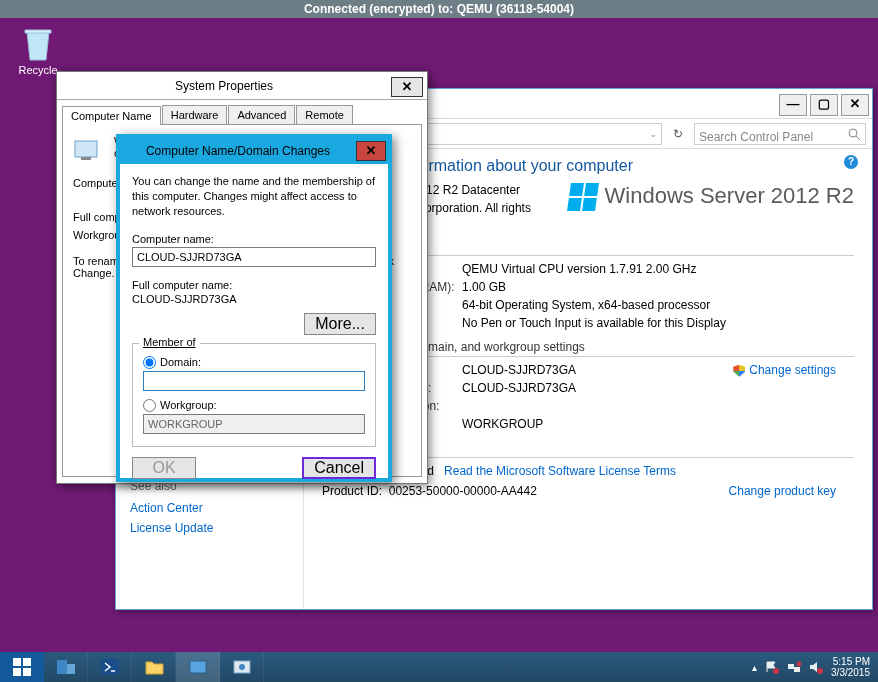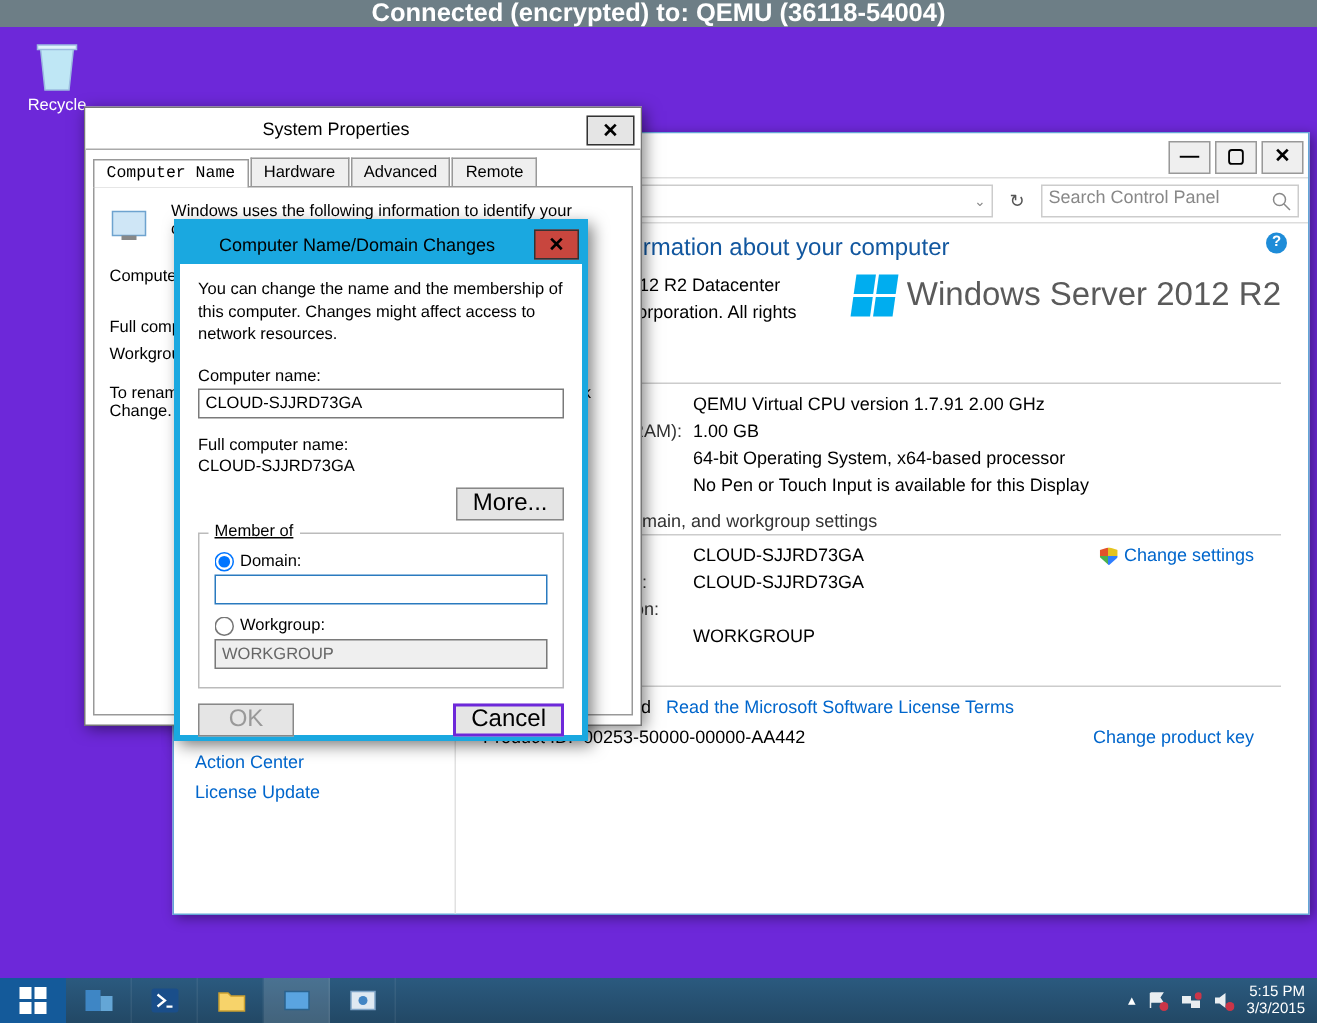--- a/index.html
+++ b/index.html
@@ -1,40 +1,40 @@
 <!DOCTYPE html>
 <html><head>
 <meta charset="utf-8">
 <style>
   * { box-sizing: border-box; margin: 0; padding: 0; font-family: "Segoe UI", Tahoma, sans-serif; }
   body { width: 878px; height: 682px; background: #000; overflow: hidden; position: relative; }
 
   
-  .conn-bar { position: absolute; top: 0; left: 0; right: 0; height: 18px; background: #6d7e86; color: #fff; font-size: 17px; text-align: center; line-height: 18px; font-weight: bold; }
-
-  
-  .desktop { position: absolute; top: 18px; left: 0; right: 0; bottom: 30px; background: #6d28d9; padding-left: 16px; }
+  .conn-bar { position: absolute; top: 0; left: 0; right: 0; height: 18px; background: #6d7e86; color: #fff; font-size: 12px; text-align: center; line-height: 18px; font-weight: bold; }
+
+  
+  .desktop { position: absolute; top: 18px; left: 0; right: 0; bottom: 30px; background: #701a75; padding-left: 16px; }
   .recycle { position: absolute; top: 8px; left: 14px; width: 48px; text-align: center; color: #fff; font-size: 11px; }
   .recycle svg { display:block; margin:auto; }
 
   
   .watermark { position:absolute; right:18px; bottom:82px; color:#fff; font-size:18px; }
 
   
   .win-system { position: absolute; top: 70px; left: 115px; width: 758px; height: 522px; background: #fff; border: 1px solid #64a6d6; box-shadow: 2px 2px 8px rgba(0,0,0,.4); }
   .win-system .titlebar { height: 30px; background: #fff; display: flex; align-items: center; border-bottom: 1px solid #ddd; }
   .win-system .title-left { flex: 1; display:flex; align-items:center; padding-left: 10px; font-size: 12px; }
   .win-system .winbtns { display:flex; }
   .win-system .winbtn { width: 28px; height: 22px; border: 1px solid #999; margin: 2px 3px 0 0; background:#efefef; text-align:center; line-height:18px; font-size:13px; font-weight:bold; cursor:default; }
   .win-system .addrbar { height: 30px; border-bottom:1px solid #ddd; display:flex; align-items:center; padding: 0 6px; font-size:12px; gap:6px;}
   .win-system .navbtn { width:20px; height:20px; border:1px solid #ccc; border-radius:2px; text-align:center; line-height:18px; color:#888; font-size:11px; }
   .win-system .breadcrumb { flex:1; border:1px solid #ccc; height:22px; display:flex; align-items:center; padding:0 4px; gap:4px; }
   .win-system .breadcrumb .sep { color:#888; font-size:9px; }
   .win-system .refreshbtn { width:20px; height:20px; text-align:center; line-height:20px; color:#555; }
-  .win-system .searchbox { width:172px; height:22px; border:1px solid #ccc; display:flex; align-items:flex-start; padding:0 4px; color:#888; position:relative;}
+  .win-system .searchbox { width:172px; height:22px; border:1px solid #ccc; display:flex; align-items:flex-end; padding:0 4px; color:#888; position:relative;}
   .win-system .searchbox .mag { position:absolute; right:4px; top:3px; }
 
   .win-system .body { display:flex; height: calc(100% - 60px); }
   .win-system .left-pane { width:188px; border-right:1px solid #e1e1e1; padding:10px 14px; font-size:12px; color:#0066cc;}
   .win-system .right-pane { flex:1; padding: 0 18px 10px 18px; font-size:12px; overflow:hidden; position:relative;}
   .win-system .help-icon { position:absolute; top:6px; right:14px; width:14px; height:14px; border-radius:50%; background:#1e8cd8; color:#fff; font-size:10px; font-weight:bold; text-align:center; line-height:14px;}
 
   .section-title { color:#12579f; font-size:14px; margin-bottom:8px; }
   .kv-grid { display:grid; grid-template-columns: 140px 1fr; row-gap:4px; font-size:12px;}
   .kv-grid .label { color:#333; }
@@ -49,27 +49,27 @@
      conic-gradient(#e4c420 0 25%, #2f7eff 25% 50%, #4bb14e 50% 75%, #e3522b 75% 100%);
      clip-path: polygon(50% 0, 100% 15%, 100% 55%, 50% 100%, 0 55%, 0 15%);}
 
   
   .win-sysprops { position:absolute; top:53px; left:56px; width:372px; height:413px; background:#fff; border:1px solid #777; box-shadow:2px 2px 10px rgba(0,0,0,.5); }
   .win-sysprops .spbar { height:28px; background:#fff; display:flex; align-items:center; border-bottom:1px solid #aaa;}
   .win-sysprops .spbar .sptitle { flex:1; text-align:center; font-size:12px; }
   .win-sysprops .spbar .spclose { width:32px; height:20px; margin:2px 4px 0 0; border:1px solid #333; background:#e5e5e5; text-align:center; line-height:18px; font-weight:bold; font-size:13px;}
   .win-sysprops .tabs { display:flex; padding:5px 5px 0 5px; font-size:11px;}
   .win-sysprops .tab { border:1px solid #999; border-bottom:none; padding:3px 8px; background:#efefef; margin-right:1px;}
-  .win-sysprops .tab.active { background:#fff; position:relative; top:1px;font-family:Liberation Mono, monospace;}
+  .win-sysprops .tab.active { background:#fff; position:relative; top:1px;}
   .win-sysprops .tabbody { border:1px solid #999; margin:0 5px 5px 5px; height: calc(100% - 58px); padding:10px; font-size:11px;}
   .win-sysprops .tabbody .row{ margin-bottom:6px;}
   .win-sysprops .compicon { display:inline-block; vertical-align:top; margin-right:6px;}
 
   
-  .win-cnd { position:absolute; top: 128px; left: 116px; width: 276px; height: 348px; background:#fff; border:4px solid #1aa8e0; box-shadow:3px 3px 10px rgba(0,0,0,.5); font-size:11px;}
+  .win-cnd { position:absolute; top: 116px; left: 116px; width: 276px; height: 348px; background:#fff; border:4px solid #1aa8e0; box-shadow:3px 3px 10px rgba(0,0,0,.5); font-size:11px;}
   .win-cnd .cndbar { height:26px; background:#1aa8e0; display:flex; align-items:center;}
   .win-cnd .cndbar .cndtitle { flex:1; text-align:center; color:#000; font-size:12px;}
   .win-cnd .cndbar .cndclose { width:30px; height:20px; margin-right:2px; background:#c8463e; border:1px solid #333; color:#000; text-align:center; line-height:18px; font-weight:bold; font-size:13px;}
   .win-cnd .cndbody { padding:10px 12px; }
   .win-cnd .cndbody p { margin-bottom:14px; line-height:1.35;}
   .win-cnd input[type=text]{ width:100%; height:20px; border:1px solid #7a7a7a; padding:0 4px; font-size:11px; }
   .win-cnd label{ display:block; margin-bottom:2px;}
   .win-cnd .fieldset { border:1px solid #bbb; padding:8px 10px 12px; margin-top:6px; position:relative;}
   .win-cnd .fieldset .legend { position:absolute; top:-8px; left:6px; background:#fff; padding:0 4px;text-decoration:underline;}
   .win-cnd .radio-row { display:flex; align-items:center; gap:4px; margin:4px 0 2px;}

